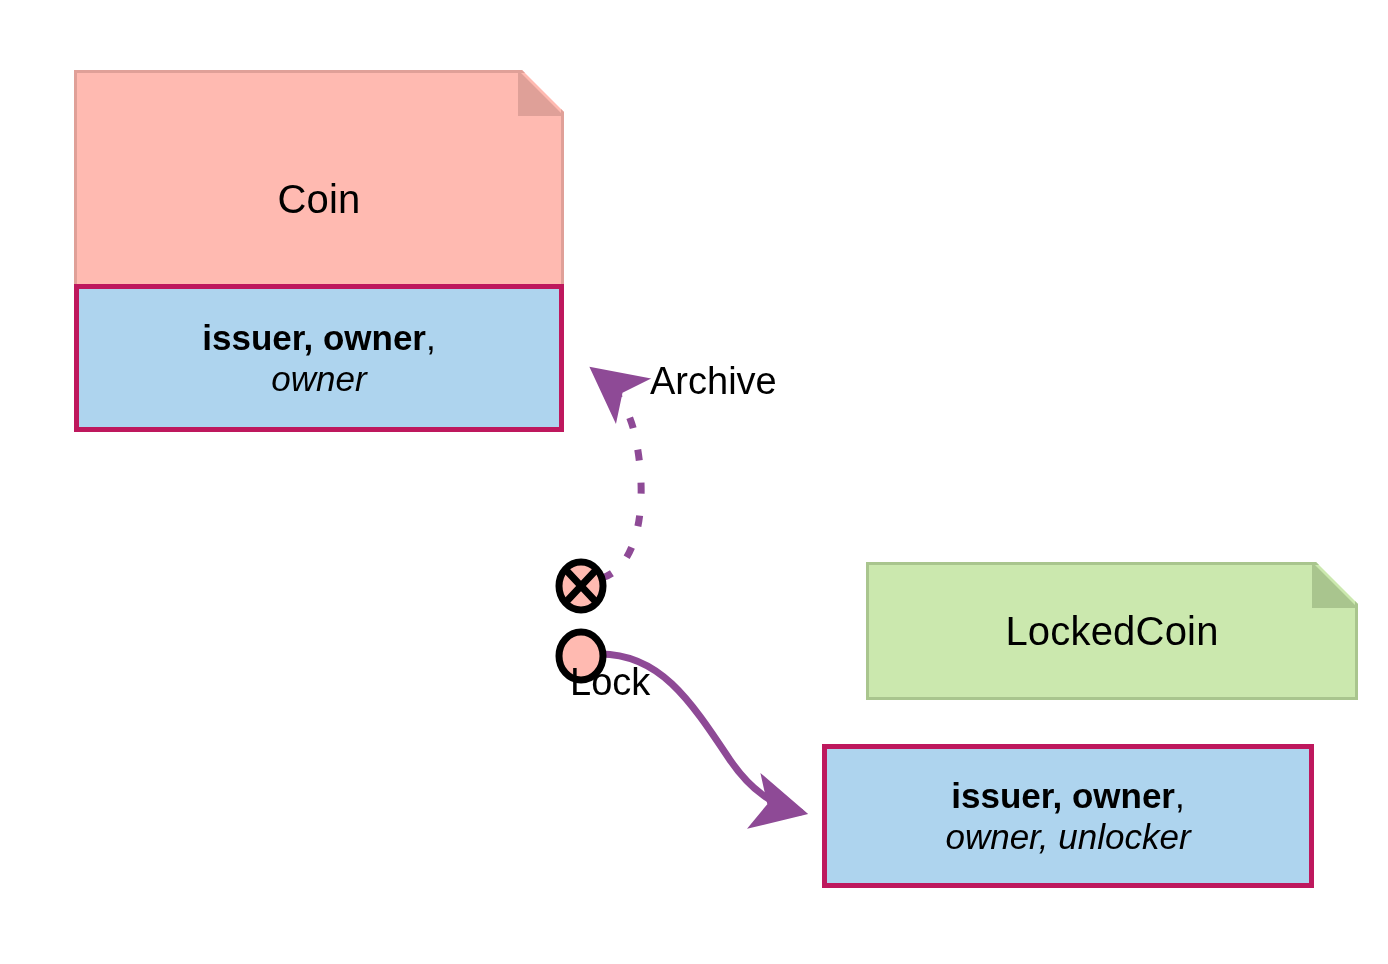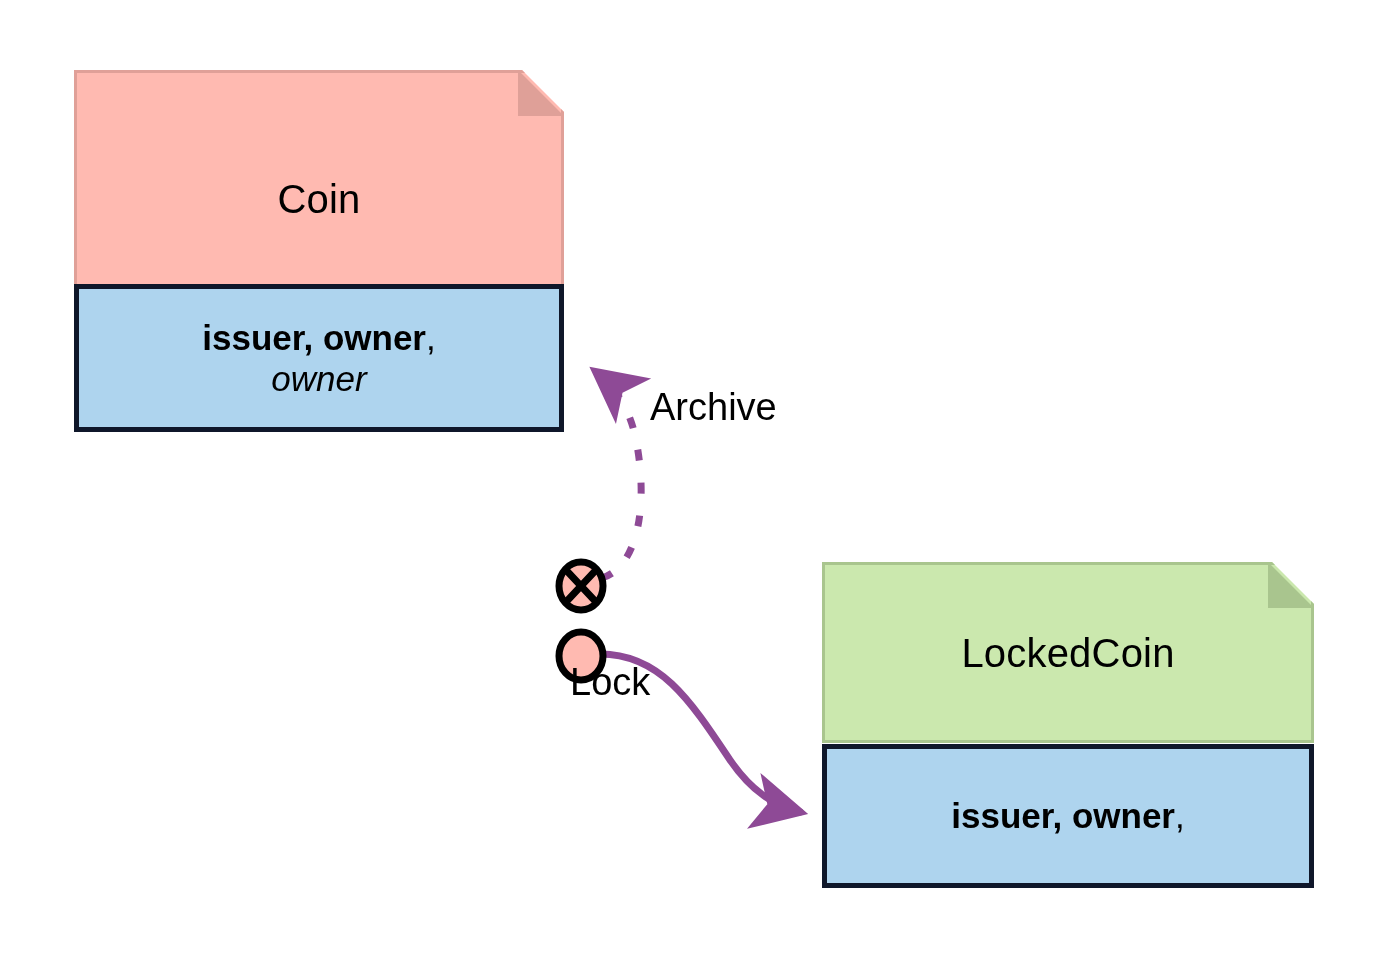--- a/index.html
+++ b/index.html
@@ -45,21 +45,21 @@
     color: #000000;
     line-height: 1.1;
     text-align: center;
     white-space: nowrap;
     letter-spacing: 0.2px;
   }
   .node-compartment {
     position: absolute;
     left: 0;
     box-sizing: border-box;
-    border: 5px solid #0f172a;
+    border: 5px solid #be185d;
     display: flex;
     align-items: center;
     justify-content: center;
     text-align: center;
   }
   .attrs {
     font-size: 35px;
     color: #000000;
     line-height: 1.18;
     padding: 0 8px;
@@ -104,30 +104,31 @@
     <div class="node-compartment" style="top:214px; width:490px; height:148px; background:#aed4ee;">
       <div class="attrs">
         <span><b>issuer, owner</b><span>,</span></span><br>
         <i>owner</i>
       </div>
     </div>
   </div>
 
 
   <div class="node" style="left:822px; top:562px; width:492px; height:326px;">
-    <div class="node-header" style="width:492px; height:181px;">
+    <div class="node-header" style="width:492px; height:138px;margin-left:44px;">
       <div class="hdr-fill" style="background:#cbe8ae; border:3px solid #a9c58e;
                   clip-path: polygon(0 0, calc(100% - 42px) 0, 100% 42px, 100% 100%, 0 100%);"></div>
       <div class="hdr-fold" style="width:46px; height:46px; background:#a9c58e;
                   clip-path: polygon(0 0, 100% 100%, 0 100%);"></div>
       <div class="node-title">LockedCoin</div>
     </div>
     <div class="node-compartment" style="top:182px; width:492px; height:144px; background:#aed4ee;">
       <div class="attrs">
         <span><b>issuer, owner</b><span>,</span></span><br>
+        <i>owner, unlocker</i>
       </div>
     </div>
   </div>
 
   <svg id="edges" viewBox="0 0 1388 964">
     <defs>
       <marker id="arrow-archive" markerWidth="9" markerHeight="9" refX="7.2" refY="4.5" orient="auto" markerUnits="strokeWidth">
         <path d="M 0.4 0.4 L 8.4 4.5 L 0.4 8.6 L 2.4 4.5 Z" fill="#8e4a96"></path>
       </marker>
       <marker id="arrow-lock" markerWidth="9" markerHeight="9" refX="7.2" refY="4.5" orient="auto" markerUnits="strokeWidth">
@@ -143,16 +144,16 @@
       <ellipse cx="581" cy="586" rx="22" ry="24" fill="#ffbab1" stroke="#000000" stroke-width="7"></ellipse>
       <line x1="566" y1="570" x2="596" y2="602" stroke="#000000" stroke-width="7" stroke-linecap="round"></line>
       <line x1="596" y1="570" x2="566" y2="602" stroke="#000000" stroke-width="7" stroke-linecap="round"></line>
     </g>
 
     <g>
       <ellipse cx="581" cy="656" rx="22" ry="24" fill="#ffbab1" stroke="#000000" stroke-width="7"></ellipse>
     </g>
   </svg>
 
-  <div class="edge-label" style="left:650px; top:362px;margin-top:26px;">Archive</div>
+  <div class="edge-label" style="left:650px; top:362px;">Archive</div>
   <div class="edge-label" style="left:570px; top:663px;">Lock</div>
 
 </div>
 
 </body></html>

